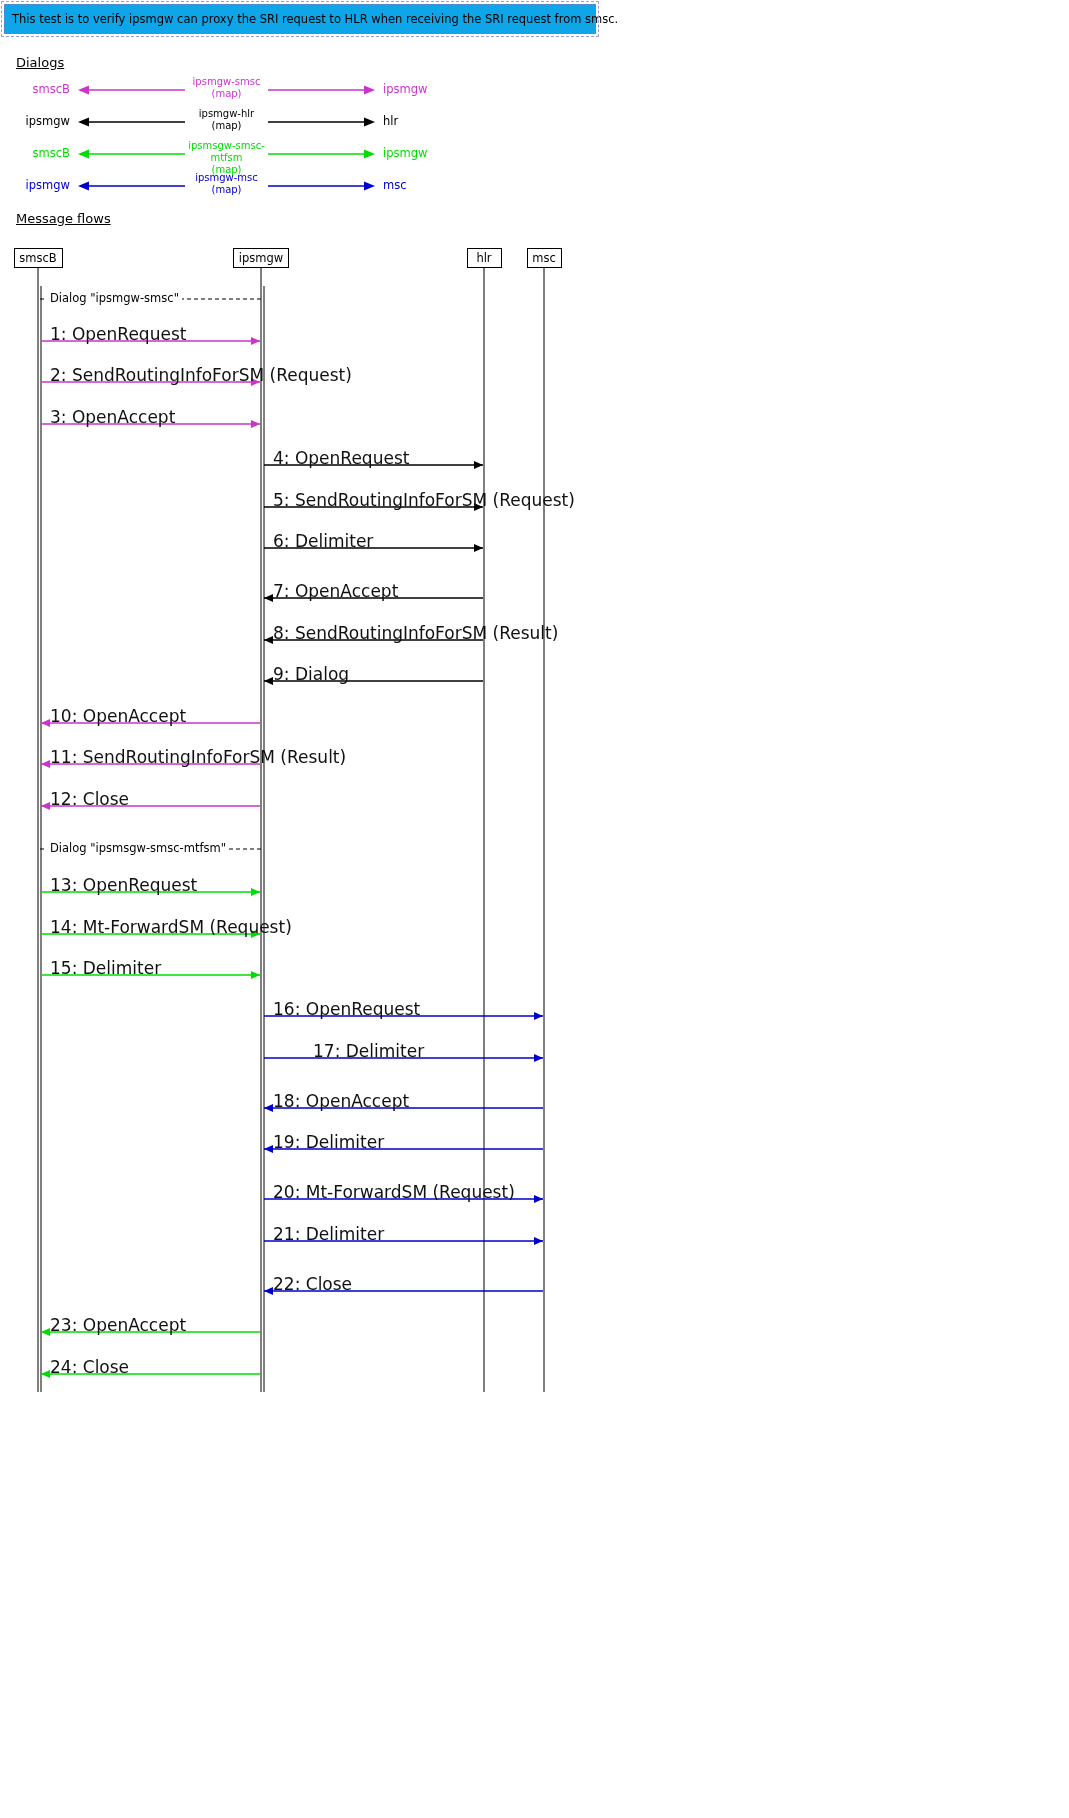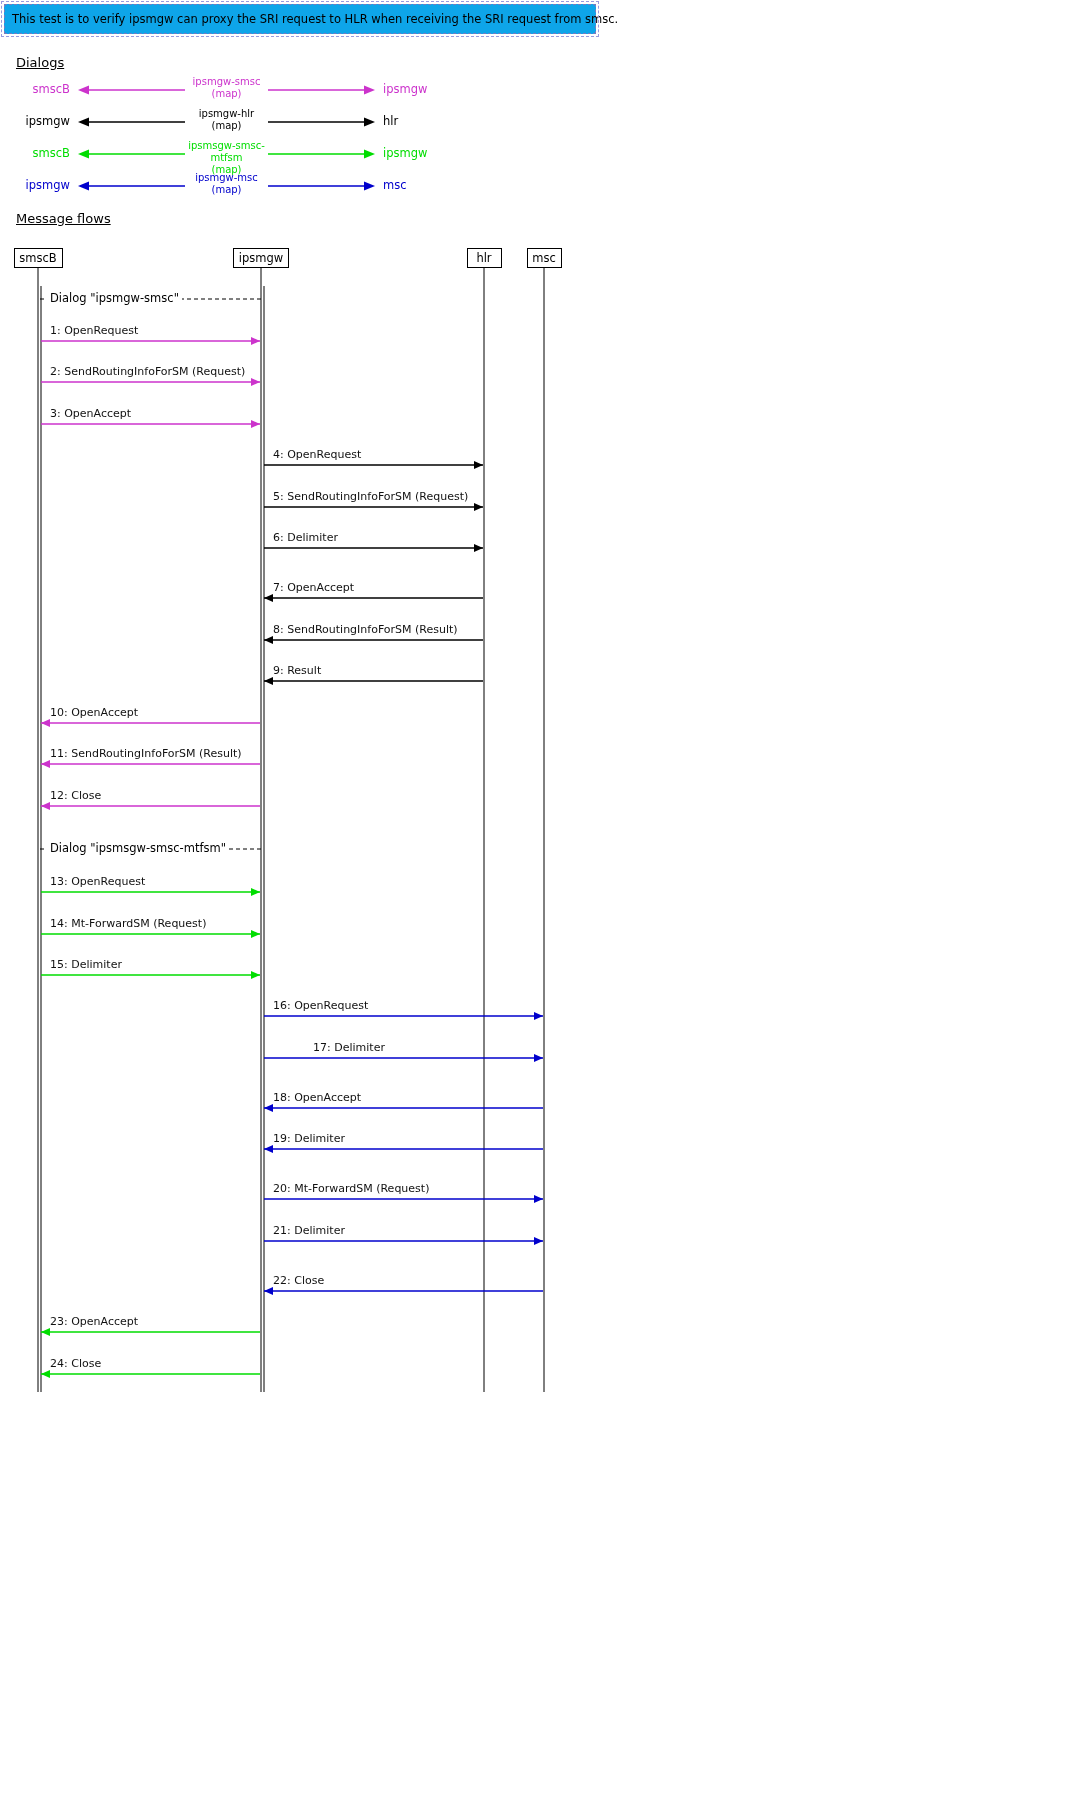--- a/index.html
+++ b/index.html
@@ -90,21 +90,21 @@
     box-sizing: border-box;
     display: flex;
     align-items: center;
     justify-content: center;
     font-size: 11.5px;
     height: 20px;
     color: #000;
   }
   .msg-label {
     position: absolute;
-    font-size: 11px;
+    font-size: 17px;
     color: #111;
     white-space: nowrap;
   }
   .divider-label {
     position: absolute;
     font-size: 11.5px;
     color: #000;
     white-space: nowrap;
     background: #fff;
     padding: 0 3px;
@@ -234,21 +234,21 @@
     <div class="lifeline-box" style="left: 466.5px; top: 248px; width: 35px;">hlr</div>
     <div class="lifeline-box" style="left: 526.5px; top: 248px; width: 35px;">msc</div>
     <div class="msg-label" style="left: 50px; top: 324px;">1: OpenRequest</div>
     <div class="msg-label" style="left: 50px; top: 365px;">2: SendRoutingInfoForSM (Request)</div>
     <div class="msg-label" style="left: 50px; top: 407px;">3: OpenAccept</div>
     <div class="msg-label" style="left: 273px; top: 448px;">4: OpenRequest</div>
     <div class="msg-label" style="left: 273px; top: 490px;">5: SendRoutingInfoForSM (Request)</div>
     <div class="msg-label" style="left: 273px; top: 531px;">6: Delimiter</div>
     <div class="msg-label" style="left: 273px; top: 581px;">7: OpenAccept</div>
     <div class="msg-label" style="left: 273px; top: 623px;">8: SendRoutingInfoForSM (Result)</div>
-    <div class="msg-label" style="left: 273px; top: 664px;">9: Result</div>
+    <div class="msg-label" style="left: 273px; top: 664px;">9: Dialog</div>
     <div class="msg-label" style="left: 50px; top: 706px;">10: OpenAccept</div>
     <div class="msg-label" style="left: 50px; top: 747px;">11: SendRoutingInfoForSM (Result)</div>
     <div class="msg-label" style="left: 50px; top: 789px;">12: Close</div>
     <div class="msg-label" style="left: 50px; top: 875px;">13: OpenRequest</div>
     <div class="msg-label" style="left: 50px; top: 917px;">14: Mt-ForwardSM (Request)</div>
     <div class="msg-label" style="left: 50px; top: 958px;">15: Delimiter</div>
     <div class="msg-label" style="left: 273px; top: 999px;">16: OpenRequest</div>
     <div class="msg-label" style="left: 273px; top: 1041px; margin-left: 40px;">17: Delimiter</div>
     <div class="msg-label" style="left: 273px; top: 1091px;">18: OpenAccept</div>
     <div class="msg-label" style="left: 273px; top: 1132px;">19: Delimiter</div>

